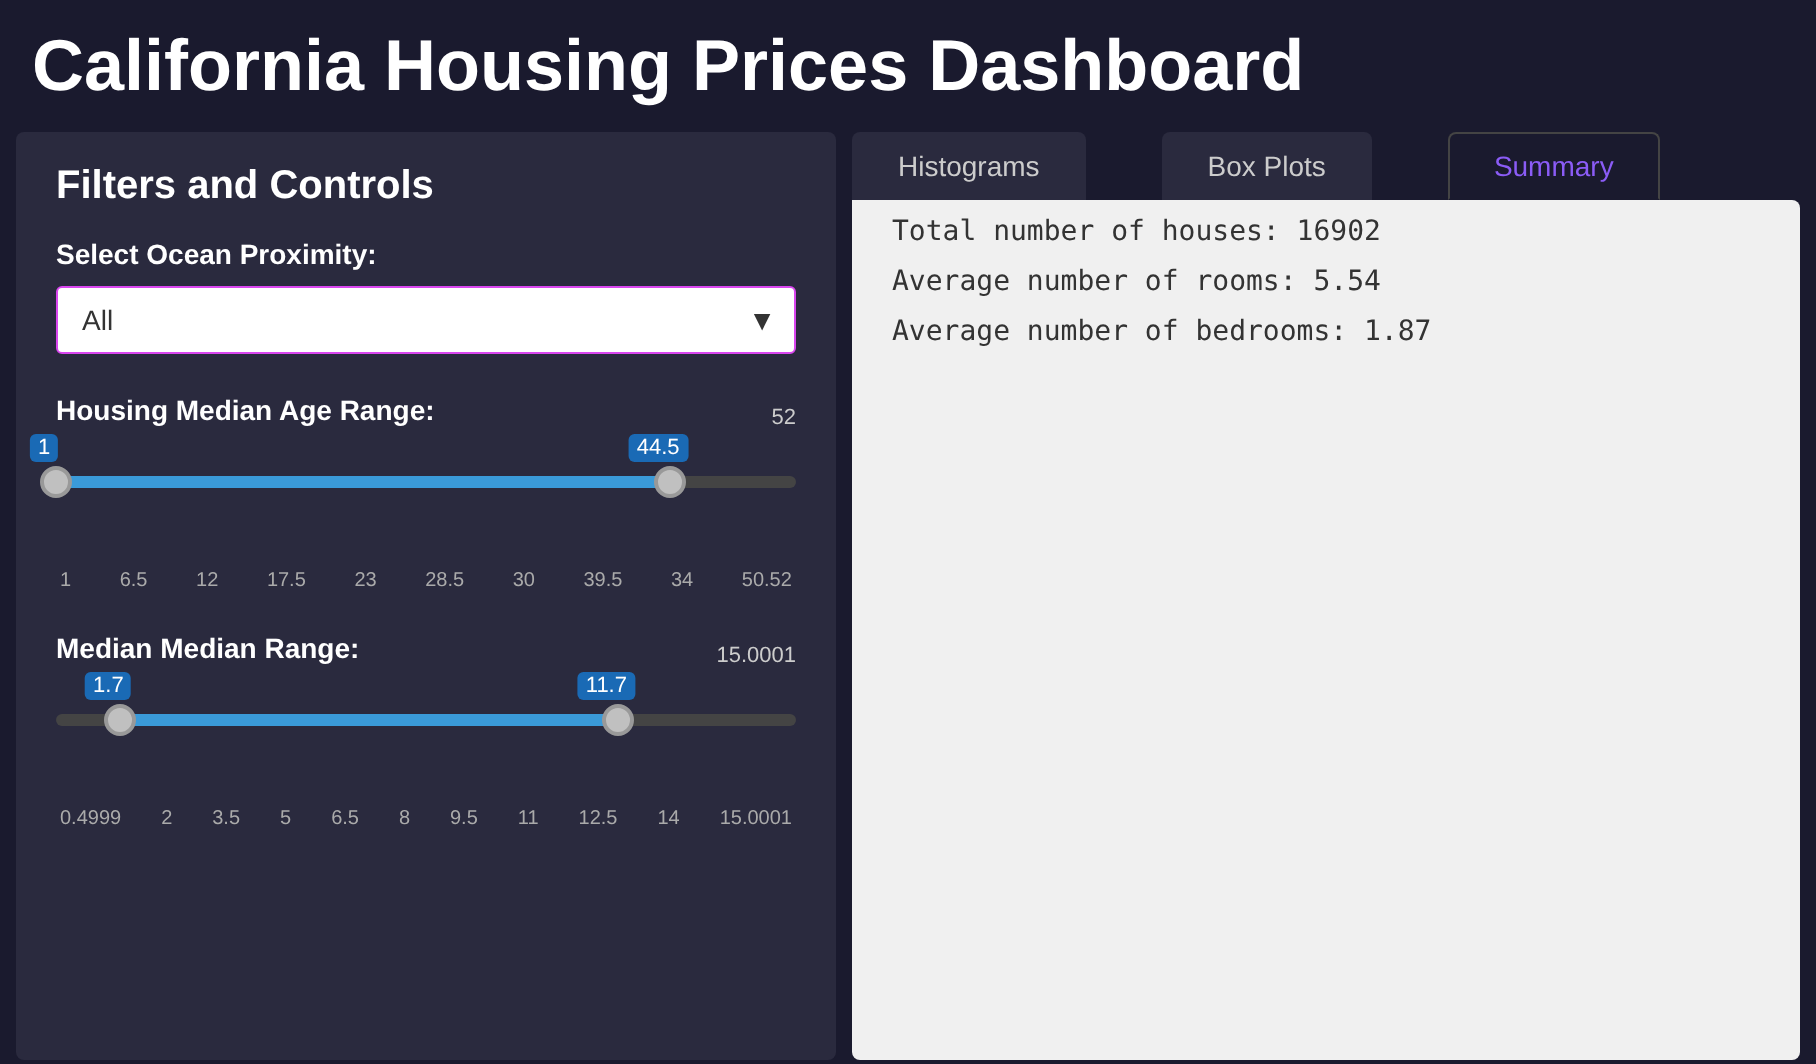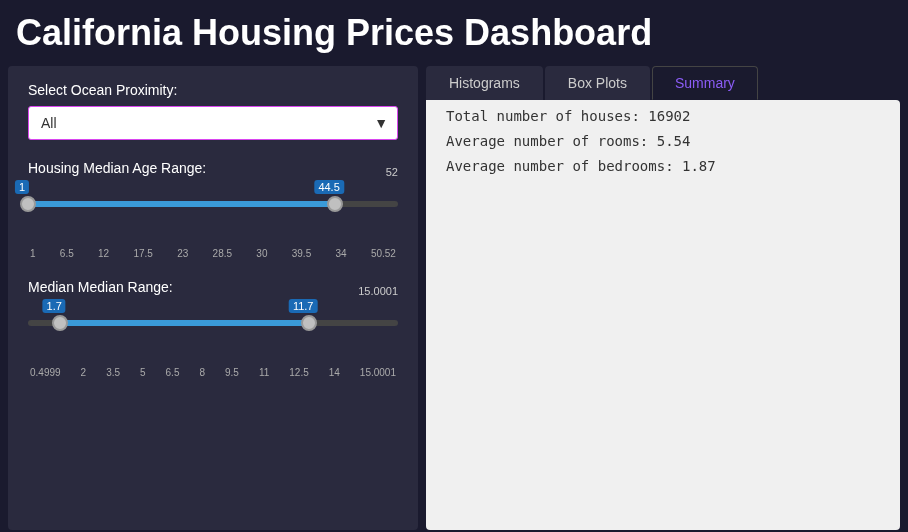--- a/index.html
+++ b/index.html
@@ -37,21 +37,21 @@
 
     .panel-title {
       font-size: 20px;
       font-weight: bold;
       color: #ffffff;
       margin-bottom: 14px;
     }
 
     .section-label {
       font-size: 14px;
-      font-weight: normal;
+      font-weight: bold;
       color: #ffffff;
       margin-bottom: 8px;
     }
 
     
     .dropdown-wrapper {
       position: relative;
       margin-bottom: 20px;
     }
 
@@ -156,20 +156,21 @@
       flex: 1;
       padding: 4px 8px 8px 0;
       display: flex;
       flex-direction: column;
     }
 
     .tabs-bar {
       display: flex;
       align-items: flex-end;
       margin-bottom: 0;
+      gap: 36px;
     }
 
     .tab {
       padding: 8px 22px;
       background-color: #2a2a3e;
       color: #ccc;
       cursor: pointer;
       border: 1px solid transparent;
       font-size: 14px;
       border-radius: 4px 4px 0 0;
@@ -199,20 +200,21 @@
     }
   </style>
 </head>
 <body>
 
 <div class="page-title">California Housing Prices Dashboard</div>
 
 <div class="main-layout">
 
   <div class="left-panel">
+    <div class="panel-title">Filters and Controls</div>
 
     <div class="section-label">Select Ocean Proximity:</div>
     <div class="dropdown-wrapper">
       <select class="dropdown-select">
         <option>All</option>
         <option>&lt;1H OCEAN</option>
         <option>INLAND</option>
         <option>ISLAND</option>
         <option>NEAR BAY</option>
         <option>NEAR OCEAN</option>

